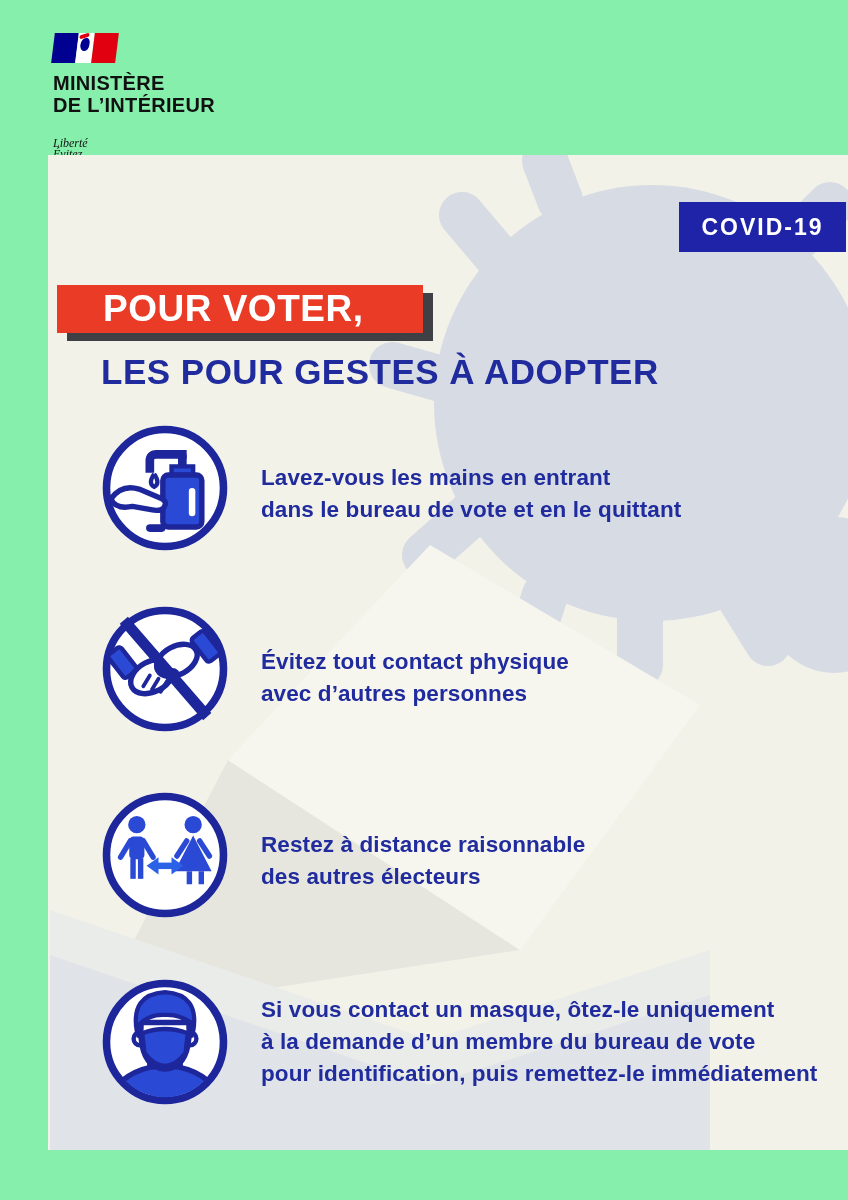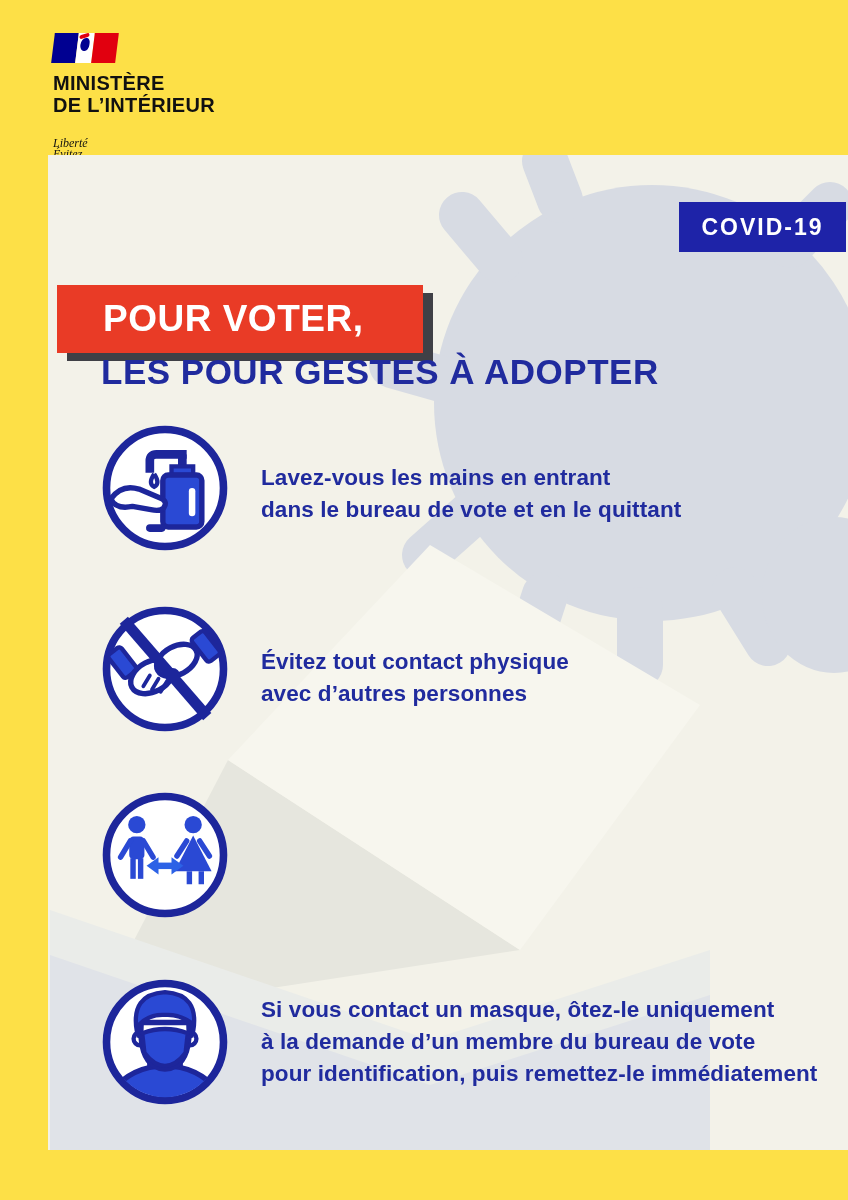--- a/index.html
+++ b/index.html
@@ -1,18 +1,18 @@
 <!DOCTYPE html>
 <html lang="fr"><head>
 <meta charset="utf-8">
 <style>
   html,body{margin:0;padding:0;background:#fff;}
   .poster{
     position:relative;width:848px;height:1200px;margin:0 auto;
-    background:#fde047;overflow:hidden;
+    background:#86efac;overflow:hidden;
     font-family:"Liberation Sans","DejaVu Sans",sans-serif;
   }
   
   .gov-logo{position:absolute;left:53px;top:33px;color:#111;}
   .flag{display:flex;width:70px;height:30px;}
   .flag .bar{width:24px;height:30px;transform:skewX(-7deg);}
   .flag .bar.blue{background:#000091;}
   .flag .bar.red{background:#e1000f;}
   .flag .bar.white{background:#fff;width:16px;position:relative;}
   .flag .marianne{position:absolute;left:3px;top:5px;width:9px;height:13px;
@@ -25,21 +25,21 @@
   
   .bg-art{position:absolute;left:48px;top:155px;}
   
   .covid-badge{
     position:absolute;left:649px;top:202px;width:167px;height:50px;
     background:#1e23a8;color:#fff;font-weight:bold;font-size:23px;letter-spacing:2px;
     display:flex;align-items:center;justify-content:center;margin-left:30px;
   }
   
   .banner-red{
-    position:absolute;left:57px;top:285px;width:366px;height:68px;
+    position:absolute;left:57px;top:285px;width:366px;height:48px;
     background:#e93b26;box-shadow:10px 8px 0 0 #3f4046;
     display:flex;align-items:center;
   }
   .banner-red span{
     padding-left:46px;color:#fff;font-weight:bold;font-size:37px;letter-spacing:.5px;
     white-space:nowrap;
   }
   .subtitle{
     position:absolute;left:101px;top:352px;margin:0;
     color:#202b9e;font-weight:bold;font-size:35px;letter-spacing:.5px;white-space:nowrap;
@@ -169,20 +169,24 @@
       <line x1="92" y1="47" x2="101" y2="61" stroke-width="5" stroke-linecap="round"></line>
       <rect x="80" y="75" width="5" height="12" stroke="none"></rect>
       <rect x="91" y="75" width="5" height="12" stroke="none"></rect>
     </g>
     <g fill="#2c62e6" stroke="#2c62e6">
       <line x1="53" y1="70" x2="67" y2="70" stroke-width="6"></line>
       <polygon points="54,62 54,78 43,70" stroke="none"></polygon>
       <polygon points="66,62 66,78 77,70" stroke="none"></polygon>
     </g>
   </svg>
+  <div class="g-text t3">
+    <div>Restez à distance raisonnable</div>
+    <div>des autres électeurs</div>
+  </div>
 
   <svg class="g-icon i4" viewBox="0 0 120 120">
     <defs>
         <clipPath id="c4">
           <circle cx="60" cy="60" r="51"></circle>
         </clipPath>
       </defs>
     <circle cx="60" cy="60" r="54" fill="#fff" stroke="#1d269b" stroke-width="7"></circle>
     <g clip-path="url(#c4)" stroke="#1d269b">
       <path d="M46,70 L74,70 L74,95 L46,95 Z" fill="#fff" stroke-width="5"></path>

